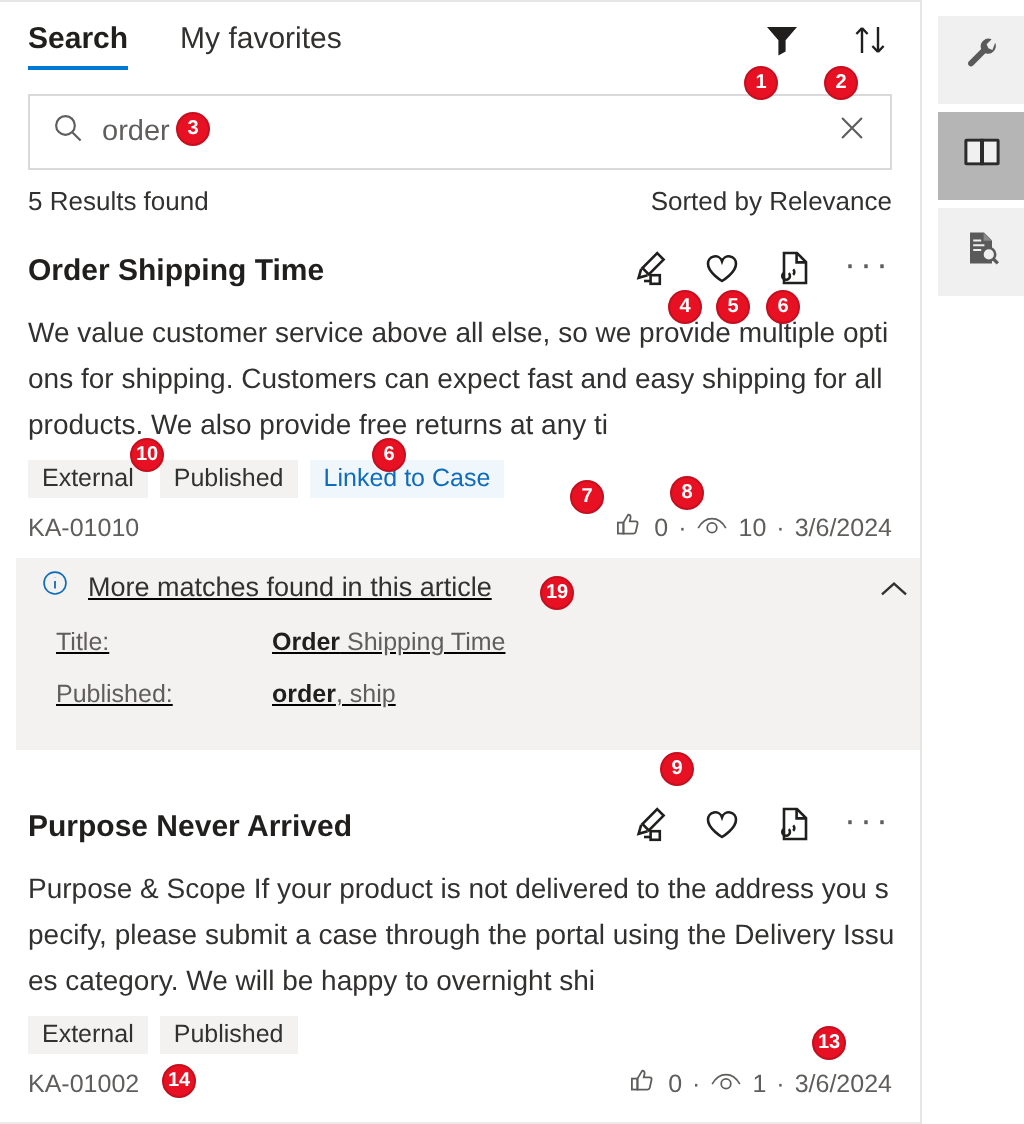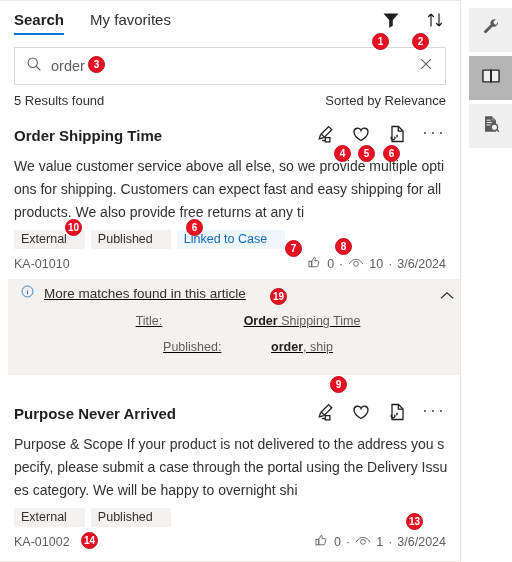--- a/index.html
+++ b/index.html
@@ -83,21 +83,21 @@
   .ellipsis { font-size: 18px; color: #605e5c; letter-spacing: 2px; line-height: 14px; cursor: pointer; padding-bottom:4px; }
 
   .card-snippet {
     position: absolute; left: 14px; width: 434px;
     font-size: 14px; color: #323130; line-height: 23px;
     word-break: break-all;
   }
 
   .pills { position: absolute; left: 14px; display: flex; gap: 6px; align-items: center; }
   .pill {
-    font-size: 12.5px; padding: 2px 18px 3px 7px;
+    font-size: 12.5px; padding: 2px 7px 3px 7px;
     background: #f3f2f1; color: #323130; white-space: nowrap;
   }
   .pill.linked { background: #eff6fc; color: #0f6cbd; }
 
   .card-id {
     position: absolute; left: 14px;
     font-size: 12.5px; color: #605e5c;
   }
   .card-stats {
     position: absolute; right: 14px;
@@ -113,21 +113,21 @@
   .more-panel {
     position: absolute; left: 8px; width: 460px;
     background: #f3f2f1;
   }
   .more-head {
     position: relative; height: 29px; display: flex; align-items: center;
     padding-left: 12px; cursor: pointer;
   }
   .more-head-label { font-size: 13.5px; color: #323130; margin-left: 9px; }
   .more-chev { position: absolute; right: 14px; top: 9px; cursor: pointer; }
-  .more-row { display: flex; padding-left: 20px; height: 26px; align-items: center; font-size: 12.5px; justify-content: center; }
+  .more-row { display: flex; padding-left: 20px; height: 26px; align-items: center; font-size: 12.5px; }
   .more-key { width: 108px; color: #605e5c; flex: 0 0 auto; }
   .more-val { color: #605e5c; }
   .more-val b { color: #201f1e; font-weight: bold; }
 
   
   .rail {
     position: absolute; left: 460px; top: 0;
     width: 52px; height: 562px; background: #ffffff;
     border-left: 1px solid #e6e6e6;
   }

